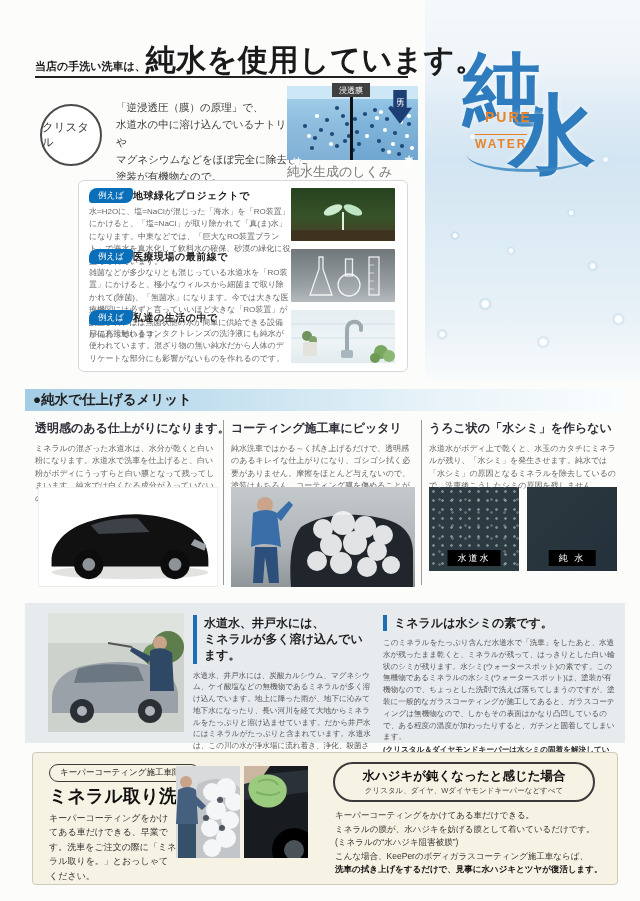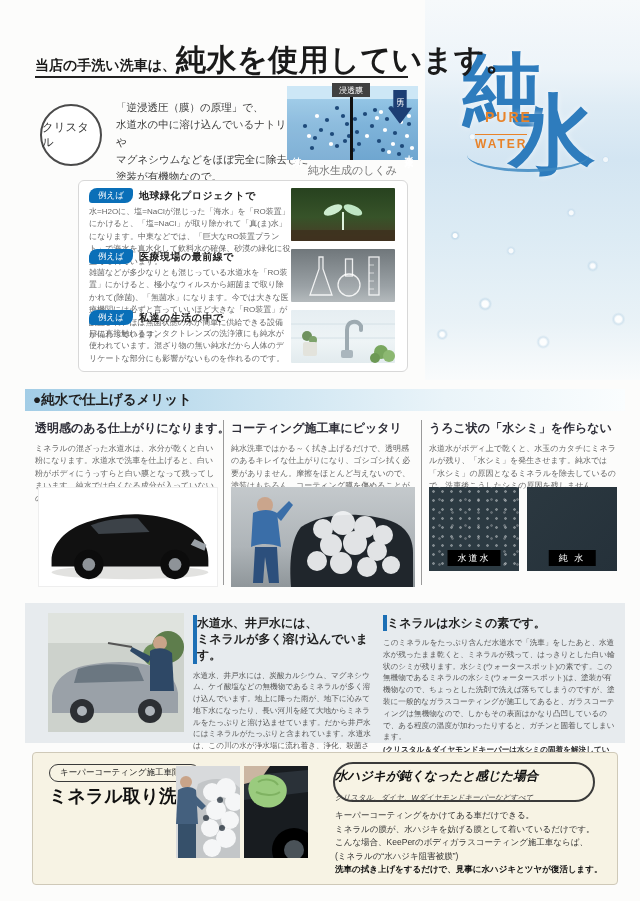--- a/index.html
+++ b/index.html
@@ -28,21 +28,21 @@
   .hero-char.sui { left:84px; top:92px; font-size:86px; }
   .hero-pure  { position:absolute; left:60px; top:109px; color:#e8832a; font-weight:bold;
     font-size:14px; letter-spacing:2px; }
   .hero-water { position:absolute; left:50px; top:134px; color:#e8832a; font-weight:bold;
     font-size:12px; letter-spacing:2px; border-top:1px solid #e8832a; padding-top:2px; }
   .hero-swoosh { position:absolute; left:42px; top:138px; width:122px; height:34px;
     border:0; border-bottom:3px solid #3f8ac2; border-radius:50%; opacity:.85; }
 
   
   .title-row { position:absolute; left:35px; top:40px; white-space:nowrap; color:#1a1a1a; }
-  .title-prefix { font-size:14px; font-weight:bold;text-align:center; }
+  .title-prefix { font-size:11px; font-weight:bold;text-align:center; }
   .title-main { font-size:30px; font-weight:bold; letter-spacing:.5px; }
   .title-underline { position:absolute; left:35px; top:76px; width:373px; height:2px; background:#222; }
 
   
   .junsui-circle { position:absolute; left:40px; top:104px; width:62px; height:62px;
     border:2px solid #4a4a4a; border-radius:50%; display:flex; align-items:center;
     justify-content:center; font-size:11.5px; color:#333; background:#fff; }
   .junsui-desc { position:absolute; left:116px; top:99px; width:195px; font-size:10.5px;
     line-height:1.65; color:#3a3a3a; white-space:pre-line; }
 
@@ -56,29 +56,29 @@
   .membrane-label { position:absolute; left:64px; transform:translateX(-50%); top:-3px;
     background:#404040; color:#fff; font-size:8px; padding:1.5px 7px; white-space:nowrap; }
   .pressure-arrow { position:absolute; right:6px; top:4px; width:24px; height:34px; background:#1c3e74;
     clip-path:polygon(22% 0, 78% 0, 78% 52%, 100% 52%, 50% 100%, 0 52%, 22% 52%);
     display:flex; justify-content:center; }
   .pressure-arrow span { writing-mode:vertical-rl; color:#fff; font-size:7.5px; margin-top:2px; letter-spacing:1px; }
   .diag-side-label { position:absolute; bottom:6px; writing-mode:vertical-rl; color:#fff;
     font-size:9px; font-weight:bold; letter-spacing:2px; }
   .diag-side-label.left { left:3px; }
   .diag-side-label.right { right:3px; }
-  .diagram-caption { position:absolute; left:287px; top:163px; width:131px; text-align:center;
-    font-size:11px; color:#777; }
+  .diagram-caption { position:absolute; left:287px; top:163px; width:131px; text-align:left;
+    font-size:13px; color:#777; }
 
   
   .examples-card { position:absolute; left:78px; top:180px; width:330px; height:192px;
     border:1px solid #d8d8d8; border-radius:6px; background:#fff; }
   .example-row { position:absolute; left:10px; right:10px; }
   .example-row.r1 { top:7px; } .example-row.r2 { top:68px; } .example-row.r3 { top:129px; }
-  .ex-head { display:flex; align-items:center; gap:6px; }
+  .ex-head { display:flex; align-items:center; }
   .ex-badge { background:#0a6fb8; color:#fff; font-size:8.5px; padding:1.5px 9px;
     border-radius:8px 3px 8px 3px; flex:0 0 auto; }
   .ex-title { font-weight:bold; font-size:10px; color:#222; letter-spacing:.5px; }
   .ex-body { margin-top:3px; width:202px; font-size:8px; line-height:1.55; color:#666; }
   .ex-img { position:absolute; right:2px; top:0; width:104px; height:53px; overflow:hidden; border-radius:1px; }
   .img-plant  { background:linear-gradient(180deg,#27421f 0%, #375329 55%, #4a3a26 100%); }
   .img-flasks { background:linear-gradient(180deg,#70777b 0%, #9aa1a5 70%, #b4babd 100%); }
   .img-faucet { background:linear-gradient(180deg,#e6eef2 0%, #eef4f6 60%, #e2ebee 100%); }
   .ex-img svg { display:block; width:100%; height:100%; }
 
@@ -109,40 +109,40 @@
   .tile-label { position:absolute; bottom:5px; left:50%; transform:translateX(-50%);
     background:#000; color:#fff; font-size:9px; padding:1.5px 10px; white-space:nowrap; letter-spacing:2px; }
 
   
   .minerals { position:absolute; left:25px; top:603px; width:600px; height:140px; background:#e7ebee; }
   .min-photo { position:absolute; left:23px; top:10px; width:136px; height:119px; overflow:hidden; }
   .min-photo svg { display:block; width:100%; height:100%; }
   .min-block { position:absolute; top:12px; }
   .min-block.left { left:168px; width:182px; }
   .min-block.right { left:358px; width:232px; }
-  .min-heading { border-left:4px solid #1c6fb5; font-weight:bold;
+  .min-heading { border-left:4px solid #1c6fb5; padding-left:7px; font-weight:bold;
     font-size:12px; color:#1f1f1f; line-height:1.35; }
   .min-body { margin-top:6px; font-size:7.6px; line-height:1.55; color:#555; }
   .min-note { margin-top:2px; font-size:7.6px; font-weight:bold; color:#333; }
 
   
   .bottom-box { position:absolute; left:32px; top:752px; width:586px; height:133px;
     background:#f7f3e4; border:1px solid #cfc9b8; border-radius:4px; }
   .bb-badge { position:absolute; left:16px; top:11px; border:1px solid #3a3a3a; border-radius:11px;
     padding:2px 10px; font-size:8.5px; color:#222; white-space:nowrap; }
   .bb-title { position:absolute; left:16px; top:31px; font-size:18px; font-weight:bold; color:#101010; }
   .bb-body { position:absolute; left:16px; top:58px; width:128px; font-size:9px; line-height:1.6; color:#333; }
   .bb-photo { position:absolute; top:13px; width:64px; height:92px; overflow:hidden; }
   .bb-photo.p1 { left:143px; }
   .bb-photo.p2 { left:211px; }
   .bb-photo svg { display:block; width:100%; height:100%; }
   .bb-oval { position:absolute; left:300px; top:9px; width:262px; height:40px;
-    border:2px solid #3a3a3a; border-radius:20px; text-align:left; padding-top:4px;font-style:italic; }
+    border:2px solid #3a3a3a; border-radius:20px; text-align:center; padding-top:4px; }
   .bb-oval-title { font-size:12.5px; font-weight:bold; color:#111; }
-  .bb-oval-sub { font-size:7.5px; color:#444; margin-top:8px; }
+  .bb-oval-sub { font-size:7.5px; color:#444; margin-top:1px; }
   .bb-right-body { position:absolute; left:302px; top:56px; width:272px;
     font-size:8.5px; line-height:1.6; color:#333; }
   .bb-line-bold { font-weight:bold; color:#111; }
 </style>
 </head>
 <body>
 
 <div class="page">
 
   <div class="hero">
@@ -377,20 +377,21 @@
     <div class="min-block right">
       <div class="min-heading">ミネラルは水シミの素です。</div>
       <div class="min-body">このミネラルをたっぷり含んだ水道水で「洗車」をしたあと、水道水が残ったまま乾くと、ミネラルが残って、はっきりとした白い輪状のシミが残ります。水シミ(ウォータースポット)の素です。この無機物であるミネラルの水シミ(ウォータースポット)は、塗装が有機物なので、ちょっとした洗剤で洗えば落ちてしまうのですが、塗装に一般的なガラスコーティングが施工してあると、ガラスコーティングは無機物なので、しかもその表面はかなり凸凹しているので、ある程度の温度が加わったりすると、ガチンと固着してしまいます。</div>
       <div class="min-note">(クリスタル＆ダイヤモンドキーパーは水シミの固着を解決しています)</div>
     </div>
   </div>
 
   <div class="bottom-box">
     <div class="bb-badge">キーパーコーティング施工車限定</div>
     <div class="bb-title">ミネラル取り洗車</div>
+    <div class="bb-body">キーパーコーティングをかけてある車だけできる、早業です。洗車をご注文の際に「ミネラル取りを。」とおっしゃてください。</div>
 
     <div class="bb-photo p1">
       <svg viewBox="0 0 64 92" aria-hidden="true">
         <rect x="0" y="0" width="64" height="92" fill="#d8dadc"></rect>
         <path d="M22 18 C36 10 54 12 64 22 L64 92 L20 92 C16 66 16 38 22 18 Z" fill="#c3c6c8"></path>
         <g fill="#f5f6f7">
           <circle cx="36" cy="26" r="9"></circle>
             <circle cx="50" cy="22" r="10"></circle>
             <circle cx="58" cy="36" r="9"></circle>
           <circle cx="40" cy="44" r="10"></circle>
@@ -423,19 +424,19 @@
       </svg>
     </div>
 
     <div class="bb-oval">
       <div class="bb-oval-title">水ハジキが鈍くなったと感じた場合</div>
       <div class="bb-oval-sub">クリスタル、ダイヤ、Wダイヤモンドキーパーなどすべて</div>
     </div>
     <div class="bb-right-body">
       <div>キーパーコーティングをかけてある車だけできる。</div>
       <div>ミネラルの膜が、水ハジキを妨げる膜として着いているだけです。</div>
+      <div>(ミネラルの“水ハジキ阻害被膜”)</div>
       <div>こんな場合、KeePerのボディガラスコーティング施工車ならば、</div>
-      <div>(ミネラルの“水ハジキ阻害被膜”)</div>
       <div class="bb-line-bold">洗車の拭き上げをするだけで、見事に水ハジキとツヤが復活します。</div>
     </div>
   </div>
 
 </div>
 
 </body></html>

